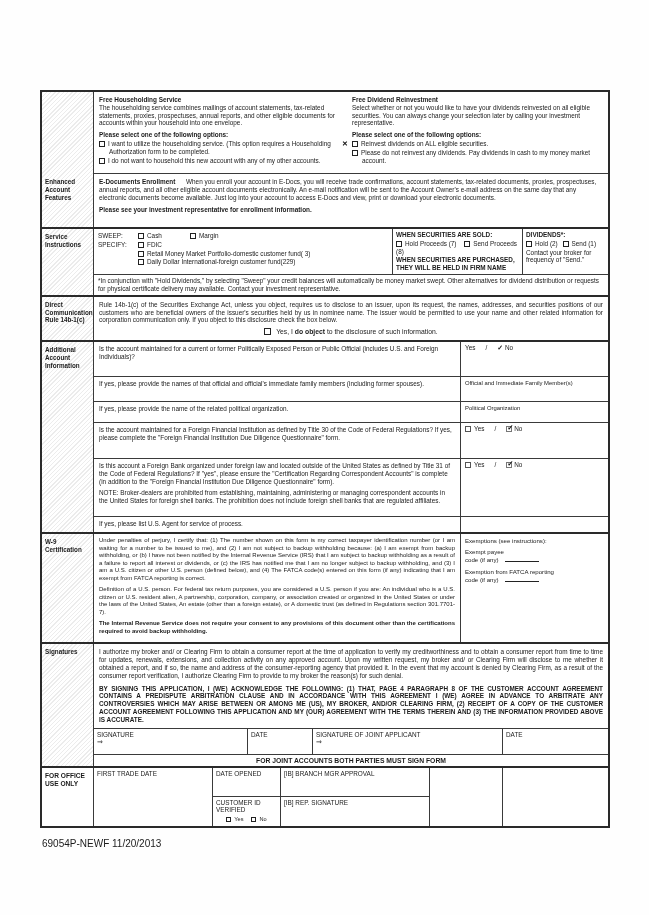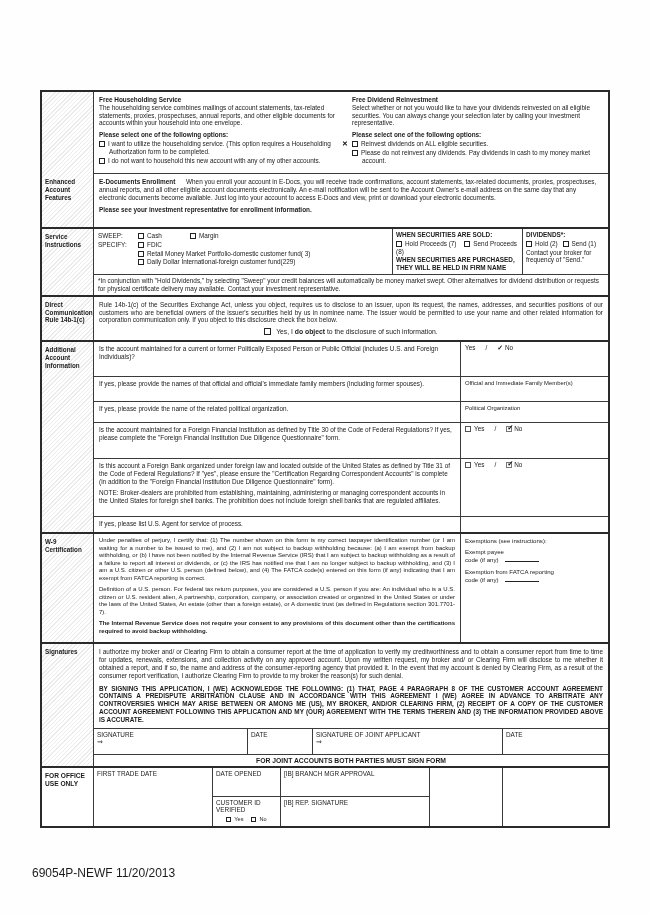--- a/index.html
+++ b/index.html
@@ -73,21 +73,21 @@
   
   .office { display:grid; grid-template-columns:118px 68px 149px 73px 1fr; }
   .of-cell { border-left:1px solid #3a3a3a; padding:2px 3px; font-size:6.4px; }
   .of-cell.first { border-left:none; }
   .of-sub { border-top:1px solid #3a3a3a; }
   .of-col { display:flex; flex-direction:column; }
   .of-col .row1 { min-height:28px; }
   .of-col .row2 { min-height:30px; }
   .of-yn { display:flex; gap:8px; margin-top:3px; justify-content:center; font-size:5.6px; }
 
-  .footer-code { position:absolute; left:32px; top:838px; font-size:12px; color:#1b1b1b;margin-top:28px; }
+  .footer-code { position:absolute; left:42px; top:838px; font-size:10px; color:#1b1b1b; }
 
   .arrow { font-size:7px; }
   .wsp { white-space:pre-wrap; }
 </style>
 </head>
 <body>
 
 <div class="page">
   <div class="form">
 

